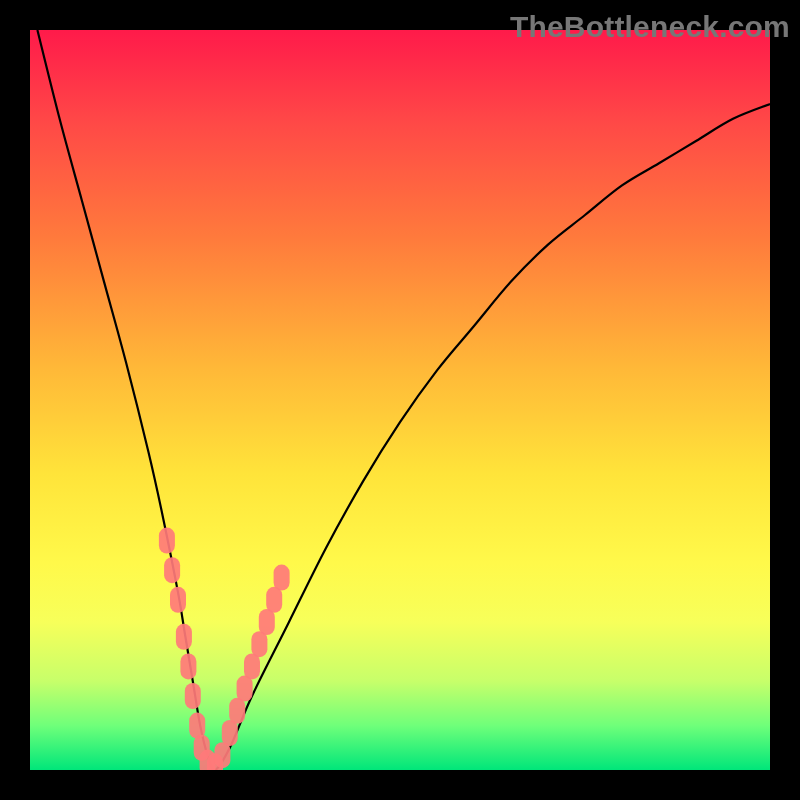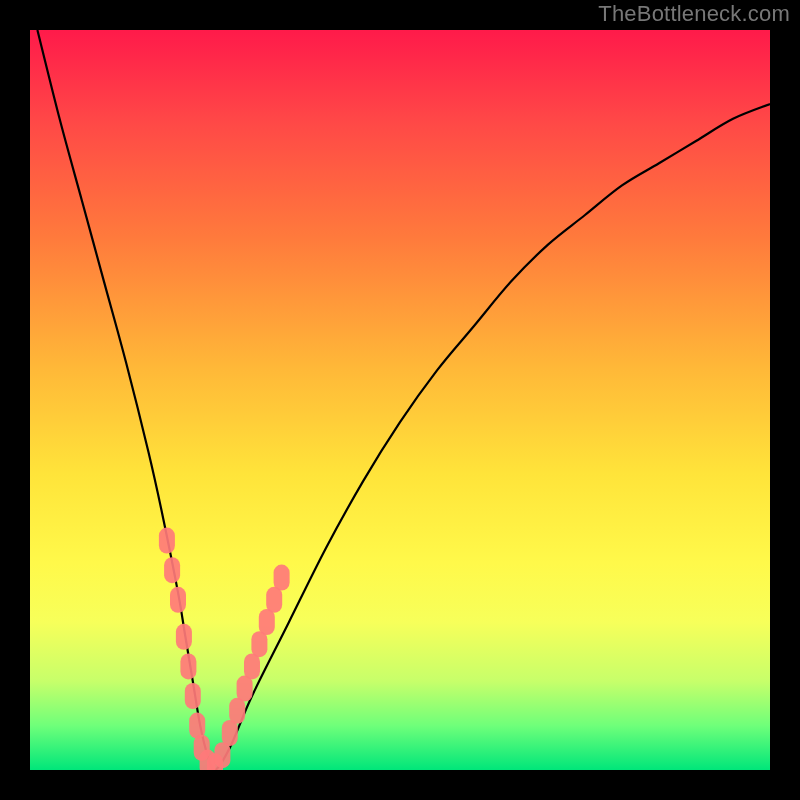--- a/index.html
+++ b/index.html
@@ -24,25 +24,25 @@
       #ffb638 45%,
       #ffe43a 60%,
       #fff94a 72%,
       #f7ff5a 80%,
       #c7ff6a 88%,
       #6fff7a 94%,
       #00e67a 100%);
   }
   .watermark {
     position: absolute;
-    top: 1px;
+    top: 10px;
     right: 10px;
     color: #777;
-    font-size: 22px;
-    font-weight: 400;
+    font-size: 30px;
+    font-weight: 700;
     letter-spacing: 0.2px;
     user-select: none;
   }
   svg {
     position: absolute;
     left: 0;
     top: 0;
   }
 </style>
 </head>

